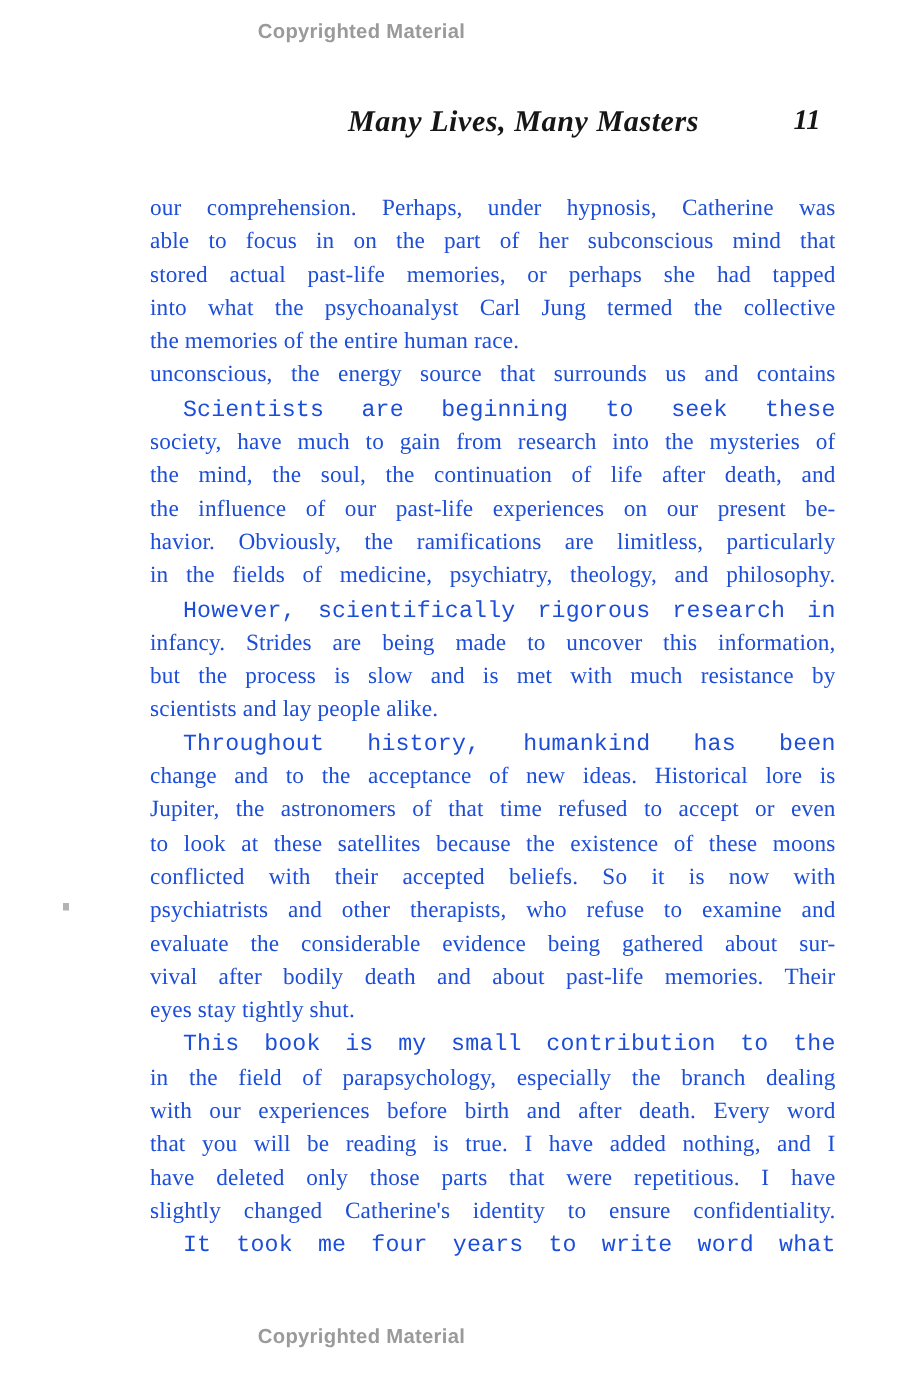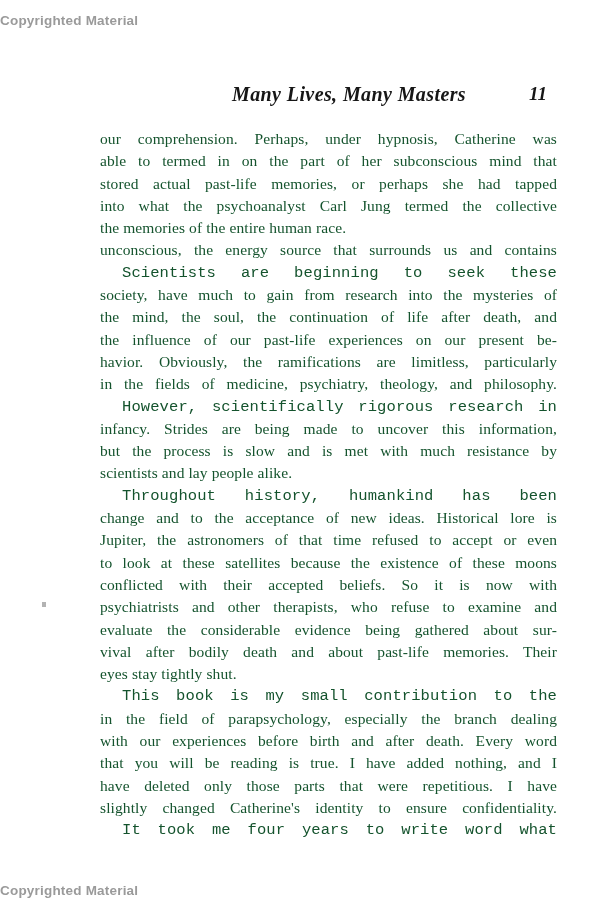--- a/index.html
+++ b/index.html
@@ -12,32 +12,33 @@
     width: 600px;
     height: 918px;
     background: #ffffff;
     overflow: hidden;
     font-family: "Liberation Serif", "DejaVu Serif", serif;
   }
   .copyright {
     position: absolute;
     left: 0;
     width: 482px;
+    text-align: center;
     font-family: "Liberation Sans", "DejaVu Sans", sans-serif;
     font-weight: bold;
     font-size: 13.5px;
     letter-spacing: 0.2px;
     color: #9a9a9a;
   }
   .copyright-top { top: 13px; }
   .copyright-bottom { top: 883px; }
 
   .running-header {
     position: absolute;
-    top: 83px;
+    top: 70px;
     left: 232px;
     right: 53px;
     height: 26px;
     color: #161616;
   }
   .running-title {
     position: absolute;
     left: 0;
     top: 0;
     font-style: italic;
@@ -54,21 +55,21 @@
     font-weight: 600;
     font-size: 19px;
     text-align: center;
   }
 
   .body-text {
     position: absolute;
     top: 128px;
     left: 100px;
     width: 457px;
-    color: #14532d;
+    color: #1d4ed8;
     font-size: 15.5px;
     letter-spacing: 0.1px;
   }
   .text-line {
     height: 22.3px;
     line-height: 22.3px;
     text-align: justify;
     text-align-last: justify;
     overflow: hidden;
     white-space: nowrap0; 
@@ -92,21 +93,21 @@
 
   <div class="copyright copyright-top">Copyrighted Material</div>
 
   <div class="running-header">
     <span class="running-title">Many Lives, Many Masters</span>
     <span class="running-pagenum">11</span>
   </div>
 
   <div class="body-text">
       <div class="text-line">our comprehension. Perhaps, under hypnosis, Catherine was</div>
-      <div class="text-line">able to termed in on the part of her subconscious mind that</div>
+      <div class="text-line">able to focus in on the part of her subconscious mind that</div>
       <div class="text-line">stored actual past-life memories, or perhaps she had tapped</div>
       <div class="text-line">into what the psychoanalyst Carl Jung termed the collective</div>
       <div class="text-line end-left">the memories of the entire human race.</div>
       <div class="text-line">unconscious, the energy source that surrounds us and contains</div>
       <div class="text-line first-indent">Scientists are beginning to seek these answers. We, as a</div>
       <div class="text-line">society, have much to gain from research into the mysteries of</div>
       <div class="text-line">the mind, the soul, the continuation of life after death, and</div>
       <div class="text-line">the influence of our past-life experiences on our present be-</div>
       <div class="text-line">havior. Obviously, the ramifications are limitless, particularly</div>
       <div class="text-line">in the fields of medicine, psychiatry, theology, and philosophy.</div>

